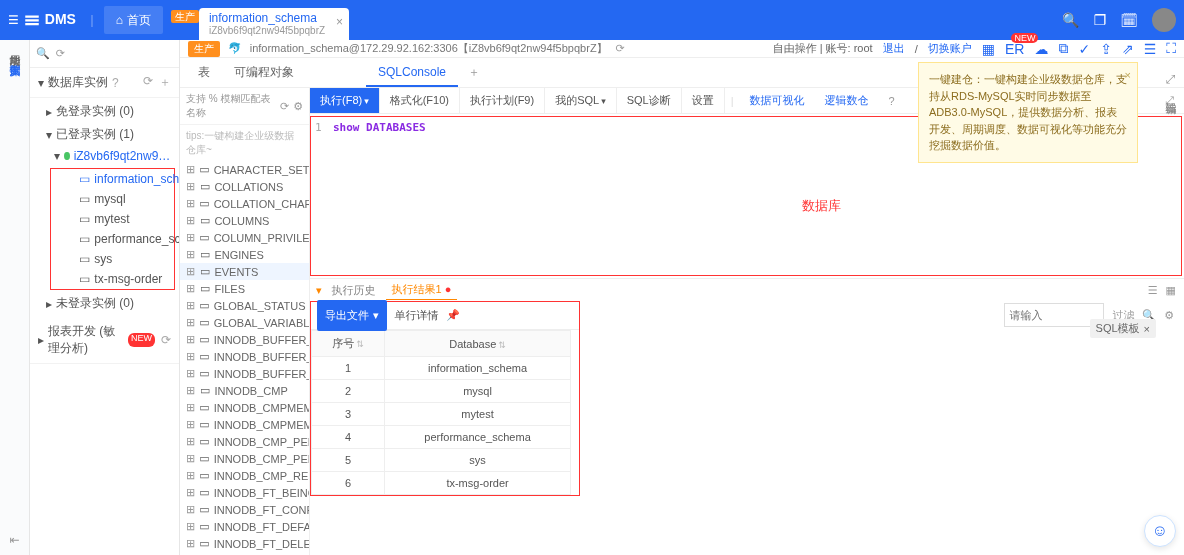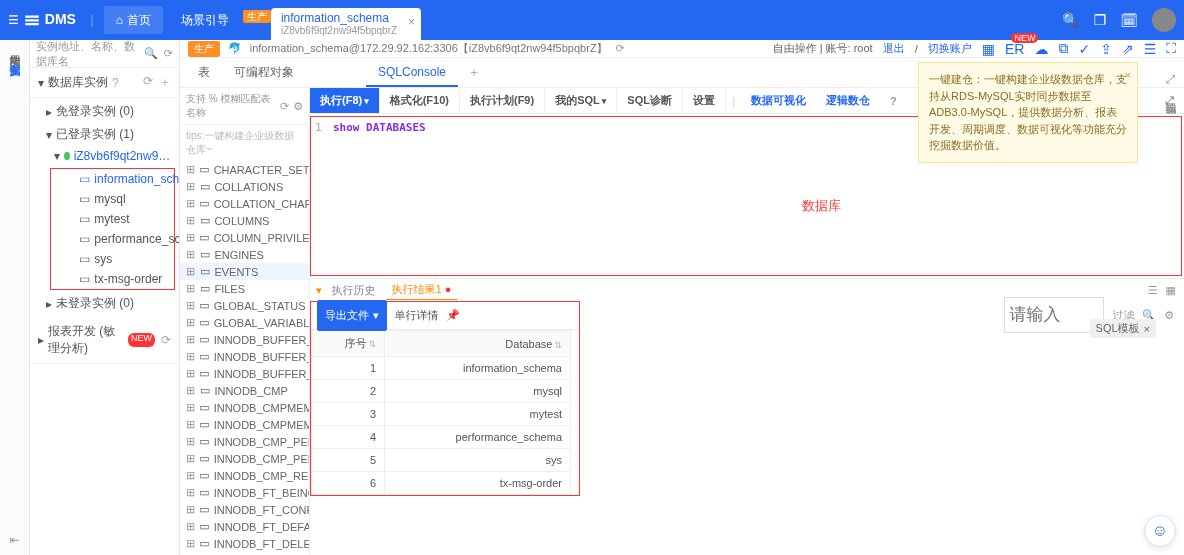--- a/index.html
+++ b/index.html
@@ -44,45 +44,45 @@
 .tabs-row .tab.active { color: #2468f2; border-bottom: 2px solid #2468f2; }
 .tabs-row .plus { padding: 6px 10px; color: #999; }
 .editor-area { flex: 1; display: flex; }
 .tables-col { width: 130px; border-right: 1px solid #eee; overflow: hidden auto; font-size: 11px; }
 .tables-col .filter { padding: 4px 6px; border-bottom: 1px solid #f2f2f2; display: flex; align-items: center; color: #999; gap: 4px; }
 .tables-col .hint { padding: 4px 6px; color: #bbb; font-size: 10px; }
 .tables-col .tbl { padding: 2px 6px; display: flex; align-items: center; gap: 4px; color: #666; white-space: nowrap; overflow: hidden; text-overflow: ellipsis; }
 .tables-col .tbl .plus-ic { color: #999; width: 10px; }
 .tables-col .tbl.sel { background: #eef5ff; }
 .sql-panel { flex: 1; display: flex; flex-direction: column; }
-.sql-toolbar { height: 26px; border-bottom: 1px solid #eee; display: flex; align-items: center; font-size: 11px; font-weight: bold; }
+.sql-toolbar { height: 26px; border-bottom: 1px solid #eee; display: flex; align-items: center; font-size: 11px; }
 .sql-toolbar .btn { padding: 0 10px; height: 100%; display: flex; align-items: center; border-right: 1px solid #eee; color: #555; }
 .sql-toolbar .btn.primary { background: #2468f2; color: #fff; }
 .sql-toolbar .btn .caret { margin-left: 2px; font-size: 9px; }
 .sql-toolbar .link { padding: 0 10px; color: #2468f2; }
 .sql-toolbar .right-collapse { margin-left: auto; padding: 0 10px; color: #999; }
 .code-area { position: relative; flex: 0 0 160px; border: 1px solid #f33; margin: 2px 2px 2px 0; padding: 4px; font-family: Consolas, monospace; font-size: 11px; }
 .code-area .ln { position: absolute; left: 4px; top: 4px; color: #aaa; }
 .code-area .code { margin-left: 18px; }
 .code-area .kw { color: #8a2be2; font-weight: bold; }
 .dblabel { position: absolute; right: 340px; top: 80px; color: #f33; font-size: 13px; }
 .results { flex: 1; display: flex; flex-direction: column; border-top: 1px solid #eee; position: relative; }
 .results .res-tabs { height: 22px; display: flex; align-items: center; font-size: 11px; color: #888; padding-left: 6px; gap: 4px; }
 .results .res-tabs .caret2 { color: #f80; }
 .results .res-tabs .rt { padding: 2px 6px; }
 .results .res-tabs .rt.active { color: #f80; border-bottom: 1px solid #f80; }
 .results .action-row { height: 28px; display: flex; align-items: center; padding: 0 6px; border-bottom: 1px solid #eee; gap: 8px; font-size: 11px; }
 .results .action-row .export { background: #2468f2; color: #fff; padding: 8px 8px; border-radius: 2px; display: flex; align-items: center; gap: 4px; }
 .results .action-row .detail { color: #555; }
 .results .action-row .pin { color: #f80; }
 .results .action-row .search-box { margin-left: auto; display: flex; align-items: center; gap: 8px; color: #999; }
-.results .action-row .search-box input { border: 1px solid #ddd; height: 36px; padding: 4px 4px; font-size: 17px; width: 100px; }
+.results .action-row .search-box input { border: 1px solid #ddd; height: 24px; padding: 4px 4px; font-size: 11px; width: 100px; }
 .results .grid { flex: 1; overflow: auto; }
 .results table { border-collapse: collapse; width: 260px; font-size: 11px; }
-.results th, .results td { border: 1px solid #eee; padding: 5px 8px; text-align: right; color: #555; }
+.results th, .results td { border: 1px solid #eee; padding: 5px 8px; text-align: center; color: #555; }
 .results th { background: #fafafa; font-weight: normal; }
 .results th .sort { color: #bbb; font-size: 9px; margin-left: 2px; }
 .red-box-results { border: 1px solid #f33; margin: 0 0 4px 0; }
 .tmpl-chip { position: absolute; right: 28px; top: 40px; background: #f0f0f0; color: #666; padding: 2px 6px; font-size: 11px; border-radius: 2px; display: flex; align-items: center; gap: 4px; }
 .tip-pop { position: absolute; right: 46px; top: 62px; width: 220px; background: #fffbe6; border: 1px solid #ffe58f; padding: 8px 10px; font-size: 11px; color: #8c6d1f; line-height: 1.5; z-index: 20; }
 .tip-pop .close { position: absolute; right: 6px; top: 4px; color: #bfa75a; }
 .right-widgets { position: absolute; right: 6px; top: 72px; display: flex; flex-direction: column; gap: 4px; color: #999; font-size: 12px; align-items: center; }
 .right-widgets .wlabel { writing-mode: vertical-rl; font-size: 11px; color: #888; margin-top: 4px;}
 .float-help { position: absolute; right: 8px; bottom: 8px; width: 32px; height: 32px; border-radius: 50%; background: #fff; border: 1px solid #cde3ff; box-shadow: 0 2px 6px rgba(0,0,0,.1); display: flex; align-items: center; justify-content: center; color: #2468f2; font-size: 16px; }
 svg { display: block; }
@@ -96,23 +96,20 @@
     <svg width="18" height="18" viewBox="0 0 24 24" fill="#fff">
         <path d="M3 6h18v3H3zM3 11h18v3H3zM3 16h18v3H3z"></path>
       </svg>
     <span>DMS</span>
   </span>
   <span style="opacity:.5">｜</span>
   <div class="nav-btn home">
     <span>⌂</span>
     <span>首页</span>
   </div>
-  <div class="nav-btn">
-    <span>场景引导</span>
-  </div>
   <div style="position:relative;margin-left:30px">
     <div class="prod-tab">
       <span class="prod-badge">生产</span>
       <span class="t1">information_schema</span>
       <span class="t2">iZ8vb6f9qt2nw94f5bpqbrZ</span>
       <span class="close">×</span>
     </div>
   </div>
   <div class="right-icons">
     <span class="ic">🔍</span>
@@ -123,21 +120,20 @@
 </div>
 
 <div class="left-rail">
   <span class="vlabel">常用功能</span>
   <span class="vlabel active">数据库实例</span>
   <span style="margin-top:auto;margin-bottom:8px;color:#999">⇤</span>
 </div>
 
 <div class="left-col">
   <div class="search">
-    <span style="flex:1">实例地址、名称、数据库名</span>
     <span>🔍</span>
     <span>⟳</span>
   </div>
   <div class="section">
     <span>▾</span>
     <span>数据库实例</span>
     <span class="help">?</span>
     <span class="act">
       <span>⟳</span>
       <span>＋</span>

